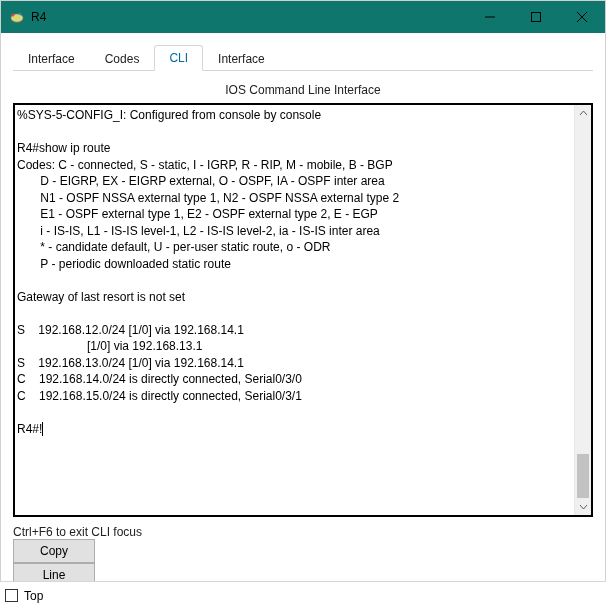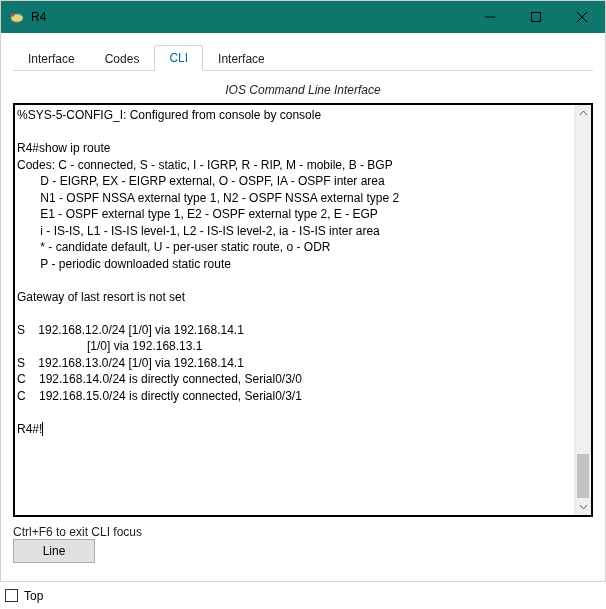--- a/index.html
+++ b/index.html
@@ -72,21 +72,20 @@
     background: #fff;
   }
   .tabpanel {
     padding: 10px 0 0 0;
   }
   .cli-title {
     text-align: center;
     font-size: 12px;
     color: #222;
     margin: 2px 0 6px 0;
-    font-style: italic;
   }
   .terminal-wrap {
     display: flex;
     border: 2px solid #000;
     height: 414px;
   }
   .terminal {
     flex: 1;
     padding: 2px 2px;
     font-family: Liberation Sans, sans-serif;
@@ -242,20 +241,21 @@
           <svg width="9" height="9">
               <polyline points="1,3 4.5,7 8,3" fill="none" stroke="#606060" stroke-width="1"></polyline>
             </svg>
         </div>
       </div>
     </div>
 
     <div class="below-terminal">
       <span class="hint">Ctrl+F6 to exit CLI focus</span>
       <div style="flex:1"></div>
+      <div class="btn">Copy</div>
       <div class="btn">Line</div>
     </div>
   </div>
 
 </div>
 
 <div class="footer">
   <div class="checkbox"></div>
   <span>Top</span>
 </div>

